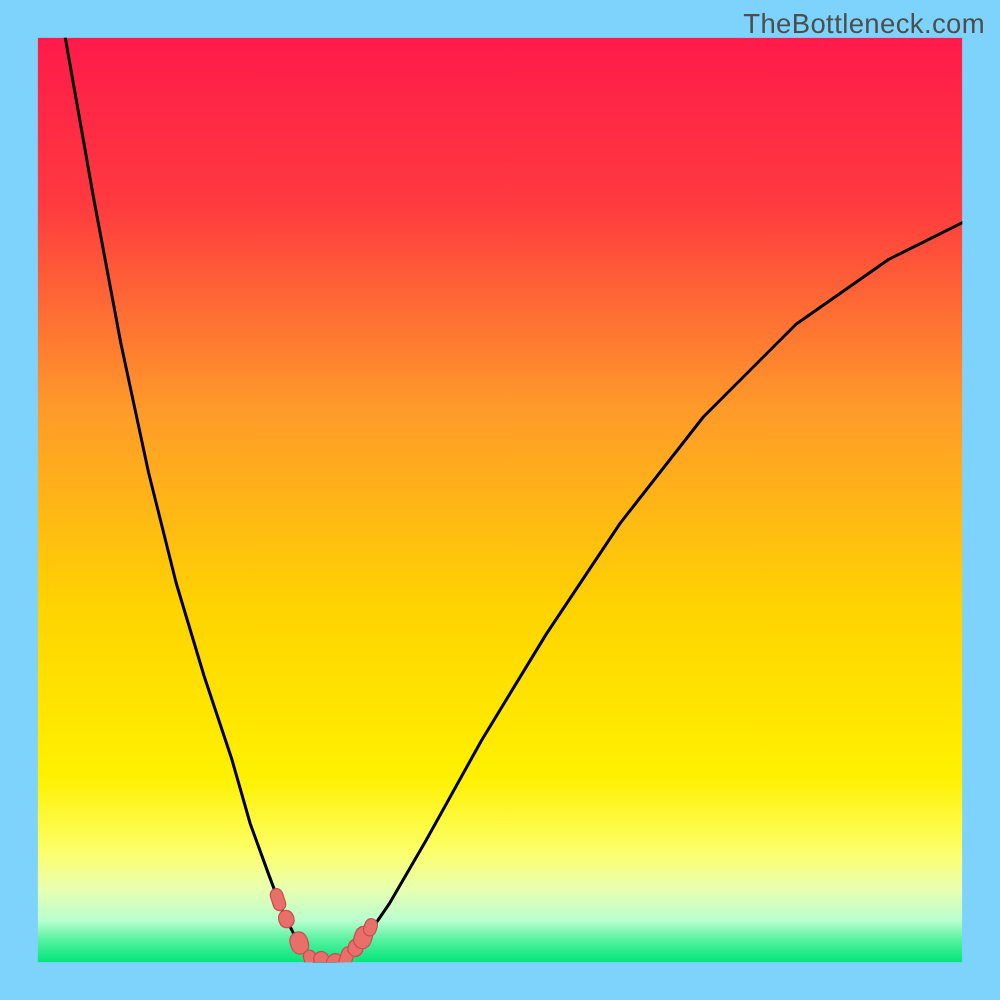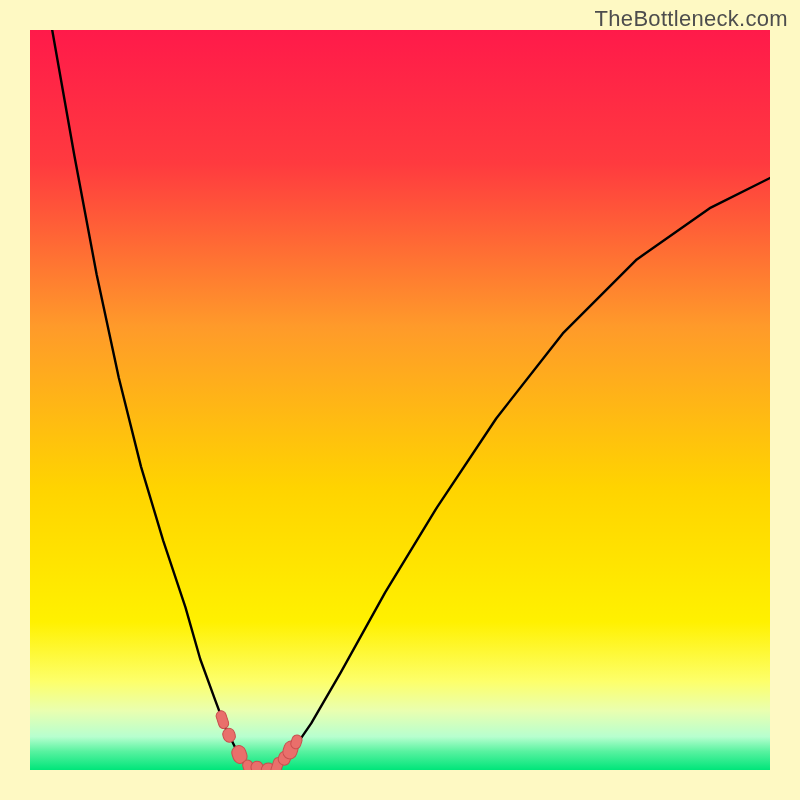--- a/index.html
+++ b/index.html
@@ -8,21 +8,21 @@
     width: 800px;
     height: 800px;
     overflow: hidden;
     background: #000;
     font-family: Arial, Helvetica, sans-serif;
   }
   .frame {
     position: absolute;
     left: 0; top: 0;
     width: 800px; height: 800px;
-    background: #fef9c3;
+    background: #7dd3fc;
   }
   .plot {
     position: absolute;
     left: 30px;
     top: 30px;
     width: 740px;
     height: 740px;
     overflow: hidden;
   }
   .watermark {

